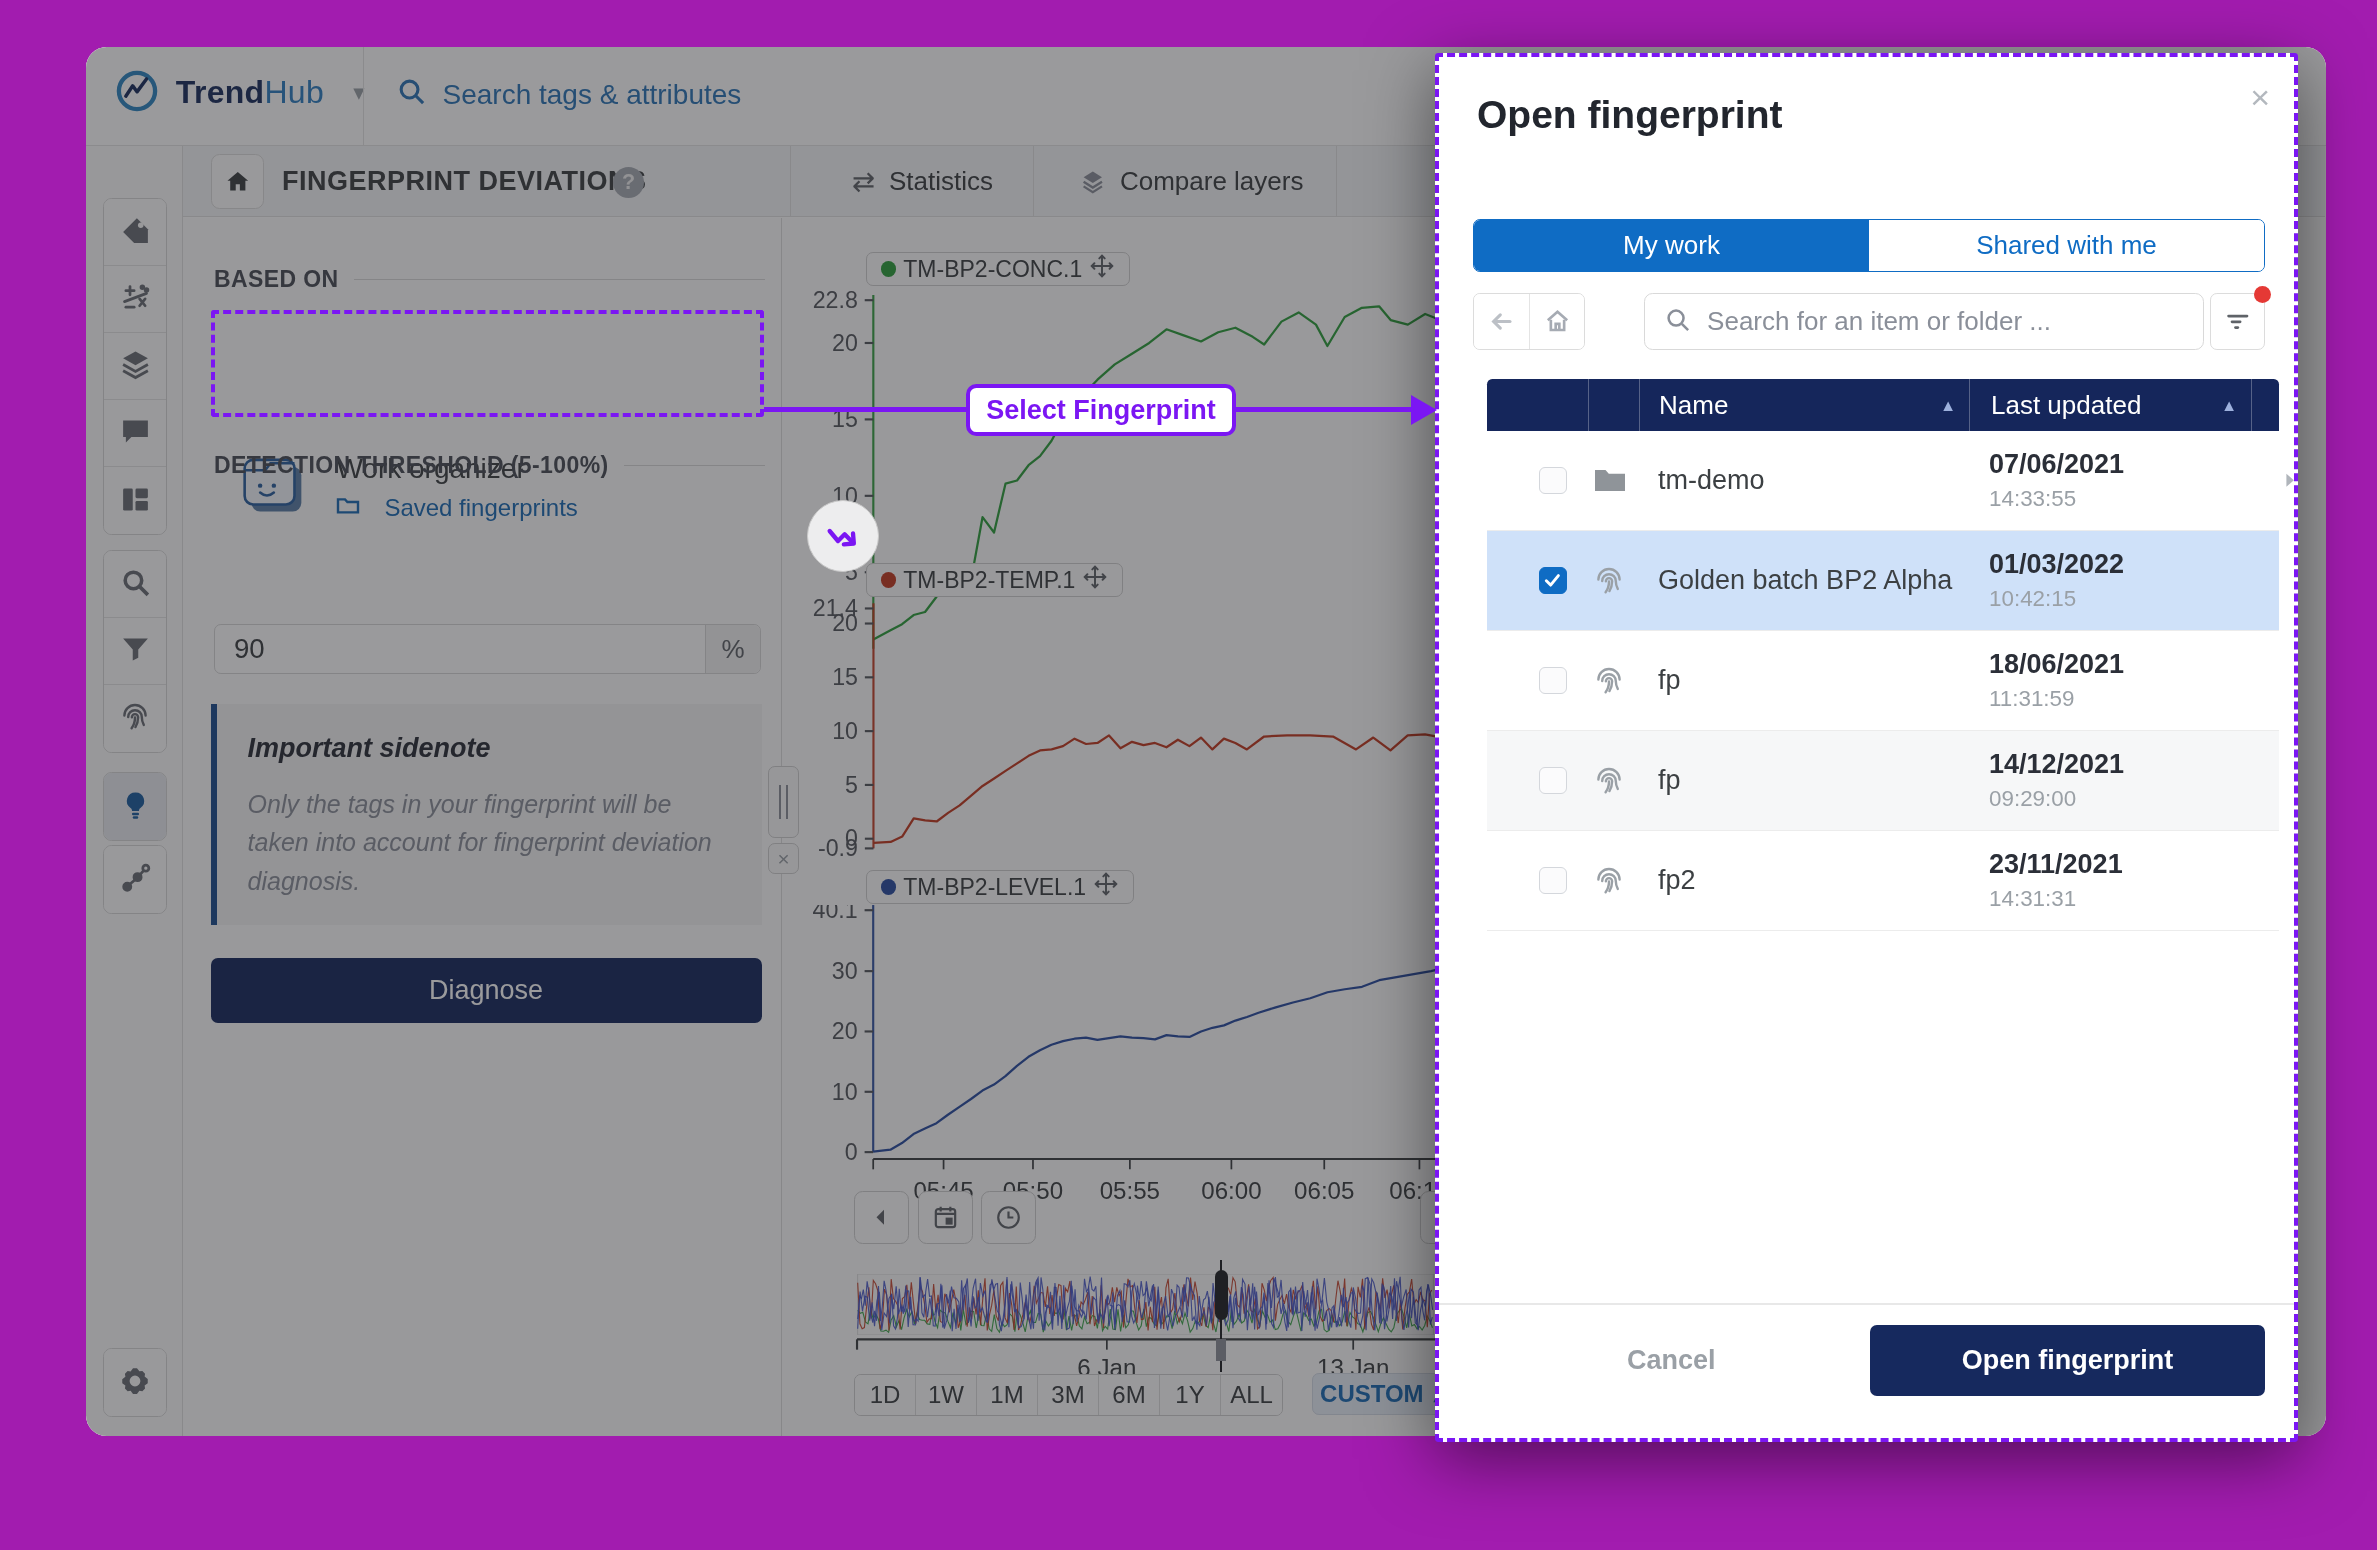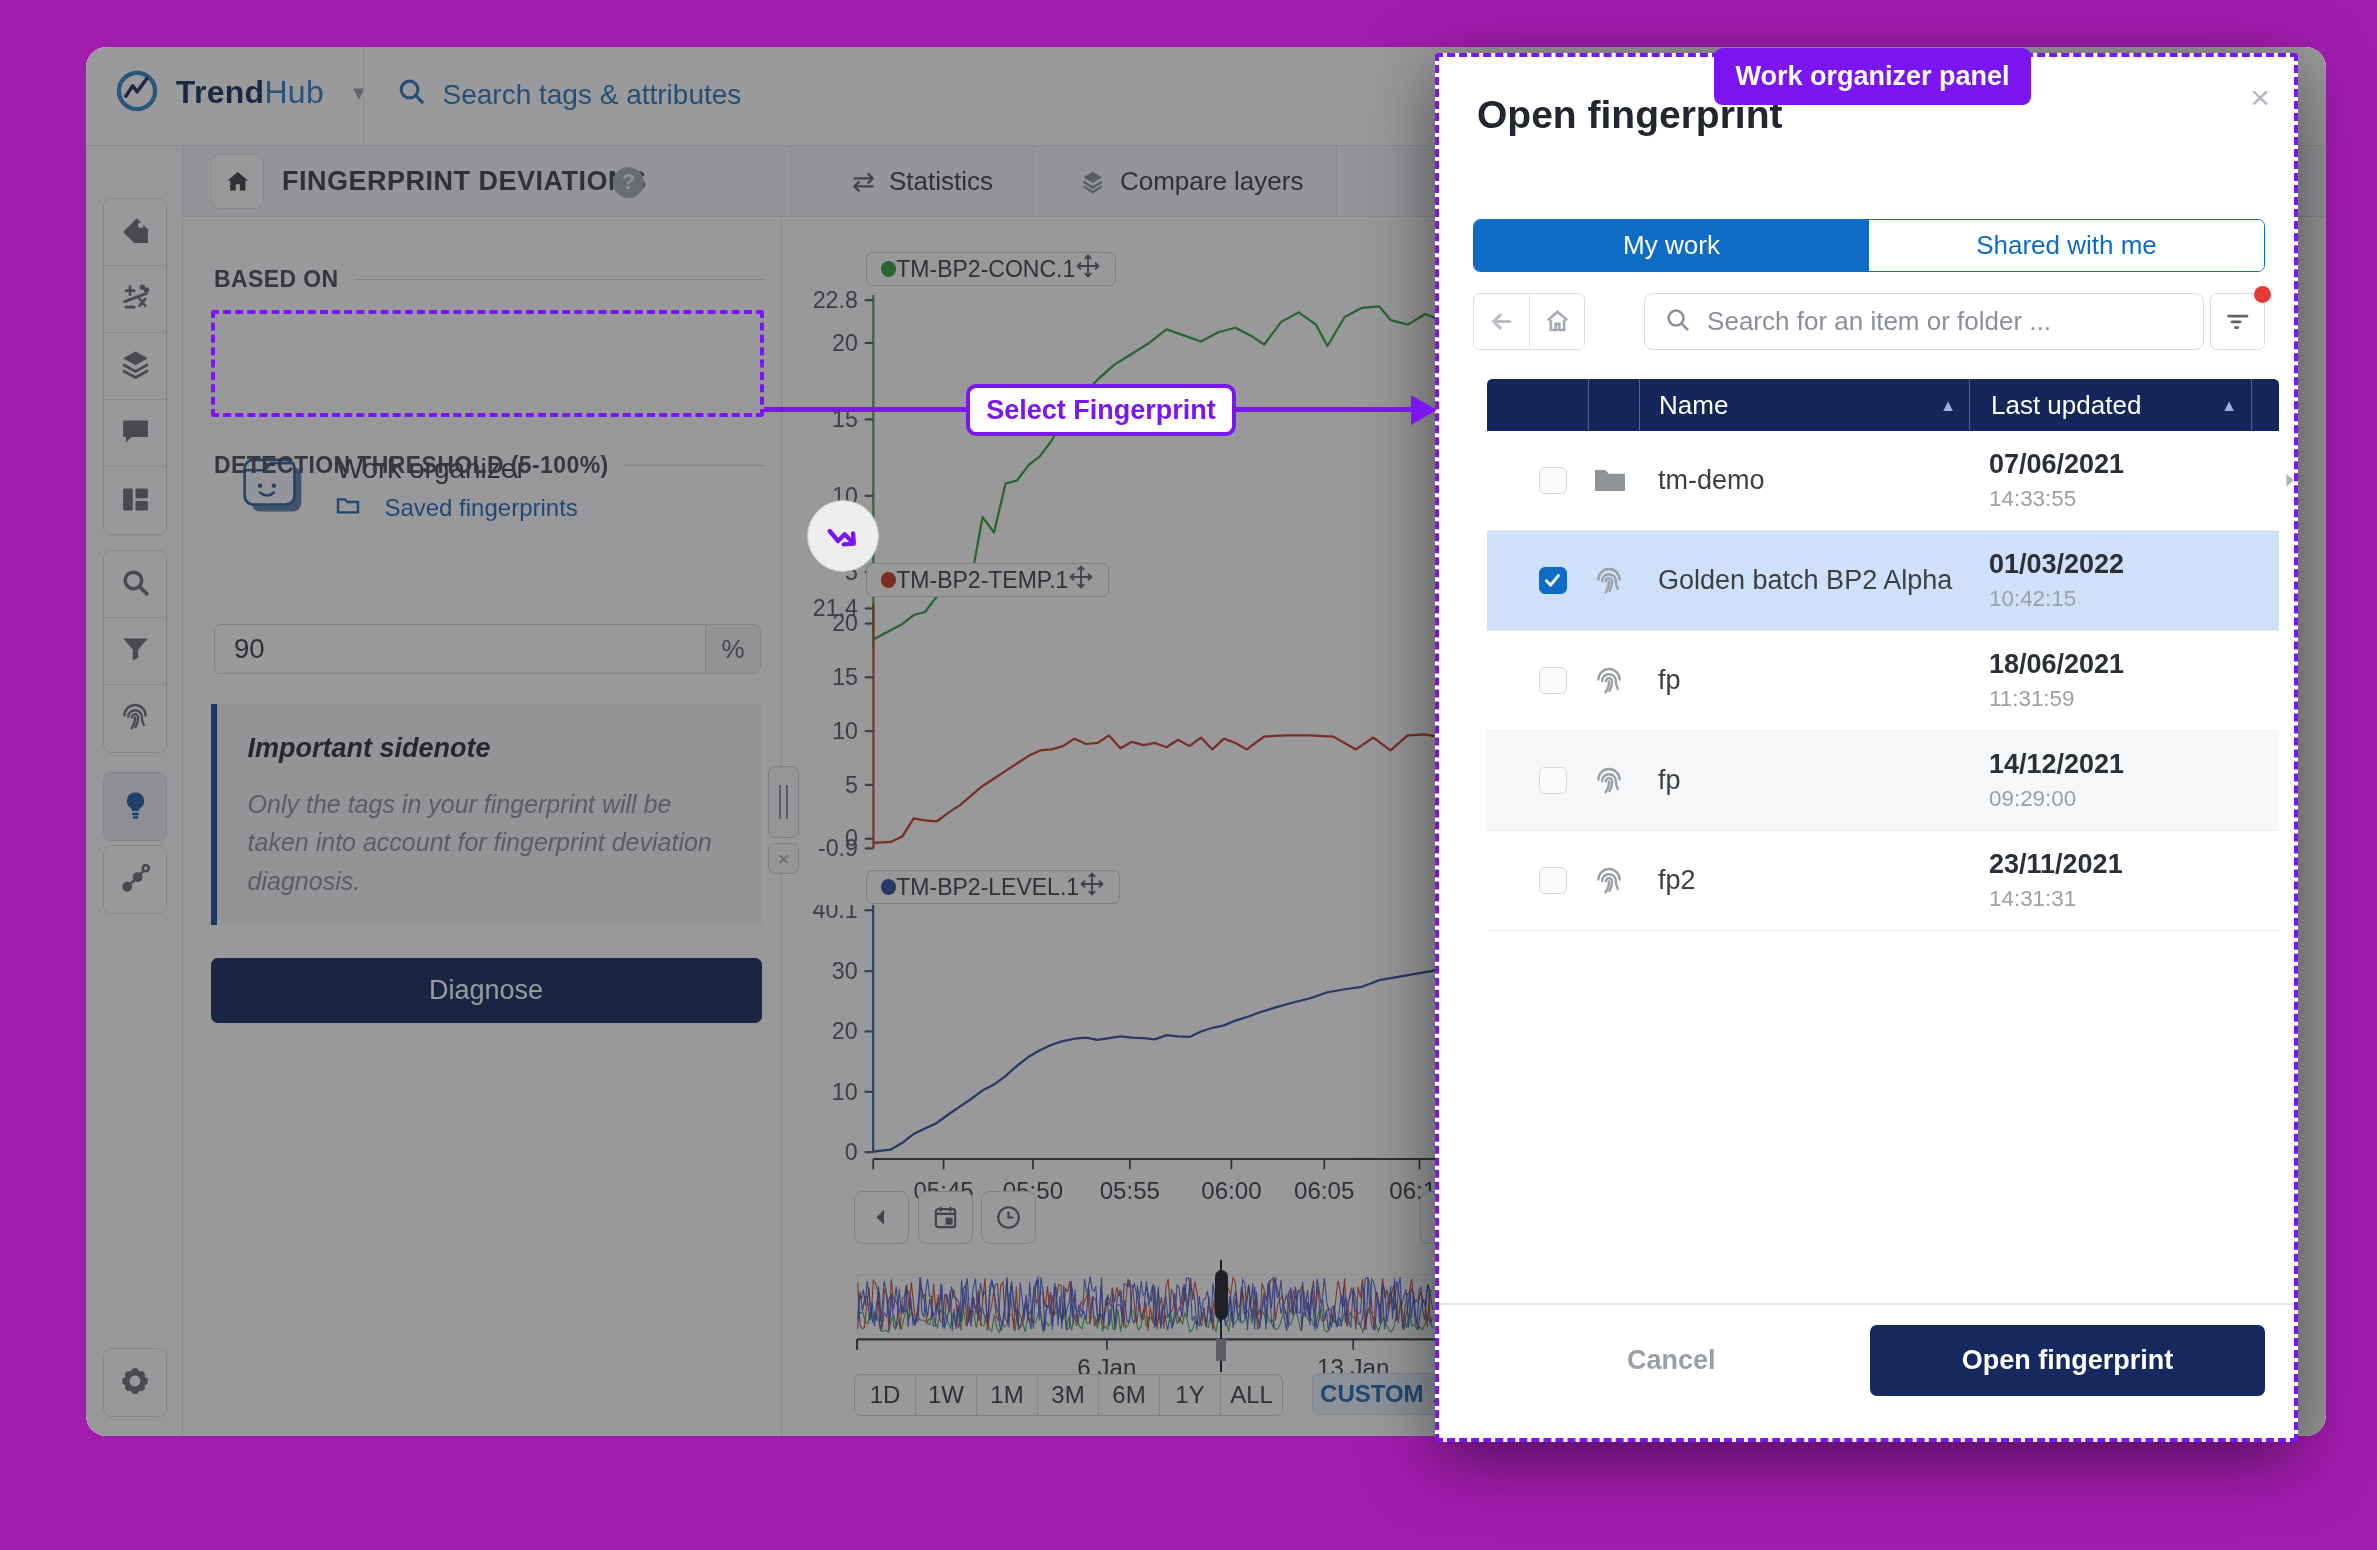--- a/index.html
+++ b/index.html
@@ -49,21 +49,21 @@
   .sidenote { position:absolute; left:27.6px; top:486px; width:551px; height:221px; background:#f4f4f5; border-left:6px solid #1d4e8f; padding:29px 31px;font-style:italic; }
   .sidenote h3 { font-size:27px; color:#2b2f38; margin-bottom:20.7px; font-weight:bold; }
   .sidenote p { font-size:25px; color:#8a8f99; line-height:1.55; }
   .diagnose { position:absolute; left:27.6px; top:740px; width:551px; height:65px; background:#16295e; border:none; border-radius:6.9px; color:#fff; font-size:27px; display:flex; align-items:center; justify-content:center; font-family:inherit; }
   .collapse-h { position:absolute; left:585px; top:548px; width:31px; height:72px; background:#fafafa; border:0.9px solid #cfcfcf; border-radius:6.9px; display:flex; align-items:center; justify-content:center; gap:5.2px; z-index:5;}
   .collapse-h i { width:1.7px; height:34px; background:#8d9199; }
   .collapse-x { position:absolute; left:585px; top:625px; width:31px; height:31px; background:#fafafa; border:0.9px solid #cfcfcf; border-radius:6.9px; color:#9aa0a6; font-size:20.7px; display:flex; align-items:center; justify-content:center; z-index:5;}
 
   
   .chartzone { position:absolute; left:696px; top:171px; width:1544px; height:1218px; background:#fdfdfd; }
-  .legend { position:absolute; display:flex; align-items:center; gap:0; height:34px; padding:0 13.8px; background:#fdfdfd; border:0.9px solid #cfcfcf; border-radius:6.9px; font-size:23px; color:#3c4043; z-index:4;}
+  .legend { position:absolute; display:flex; align-items:center; gap:7px; height:34px; padding:0 13.8px; background:#fdfdfd; border:0.9px solid #cfcfcf; border-radius:6.9px; font-size:23px; color:#3c4043; z-index:4;}
   .legend .dot { width:15.5px; height:15.5px; border-radius:50%; }
   .chart-svg { position:absolute; }
   .tb-btn { position:absolute; width:55px; height:53px; border:0.9px solid #cfcfcf; border-radius:8.6px; background:#fdfdfd; color:#5f6368; display:flex; align-items:center; justify-content:center; }
   .ctx-cursor { position:absolute; z-index:4; }
   .rangegrp { position:absolute; display:flex; border:0.9px solid #cfcfcf; border-radius:6.9px; overflow:hidden; background:#fdfdfd; }
   .rbtn { width:61px; height:40px; display:flex; align-items:center; justify-content:center; font-size:24px; color:#3c4043; border-right:0.9px solid #dcdcdc; background:#fdfdfd; }
   .rbtn:last-child { border-right:none; }
   .custom-btn { position:absolute; height:42px; background:#e8eef7; border:0.9px solid #d3dbe6; border-radius:6.9px; display:flex; align-items:center; justify-content:center; gap:10.3px; color:#1d6cb5; font-size:24px; font-weight:bold; }
 
   
@@ -604,16 +604,15 @@
     <div class="trend-badge">
       <svg width="40" height="40" viewBox="0 0 24 24" fill="none" stroke="#7b16f3" stroke-width="2.6" stroke-linecap="round" stroke-linejoin="round">
         <polyline points="4,9 9,15 13,11 18,16"></polyline>
           <polyline points="18,10.5 18.5,16.5 12.5,17"></polyline>
       </svg>
     </div>
     <div class="anno-box"></div>
     <div class="anno-line"></div>
     <div class="anno-head"></div>
     <div class="anno-label">Select Fingerprint</div>
-    <div class="anno-badge">Work organizer panel</div>
   </div>
 </div>
 
 
 </body></html>

